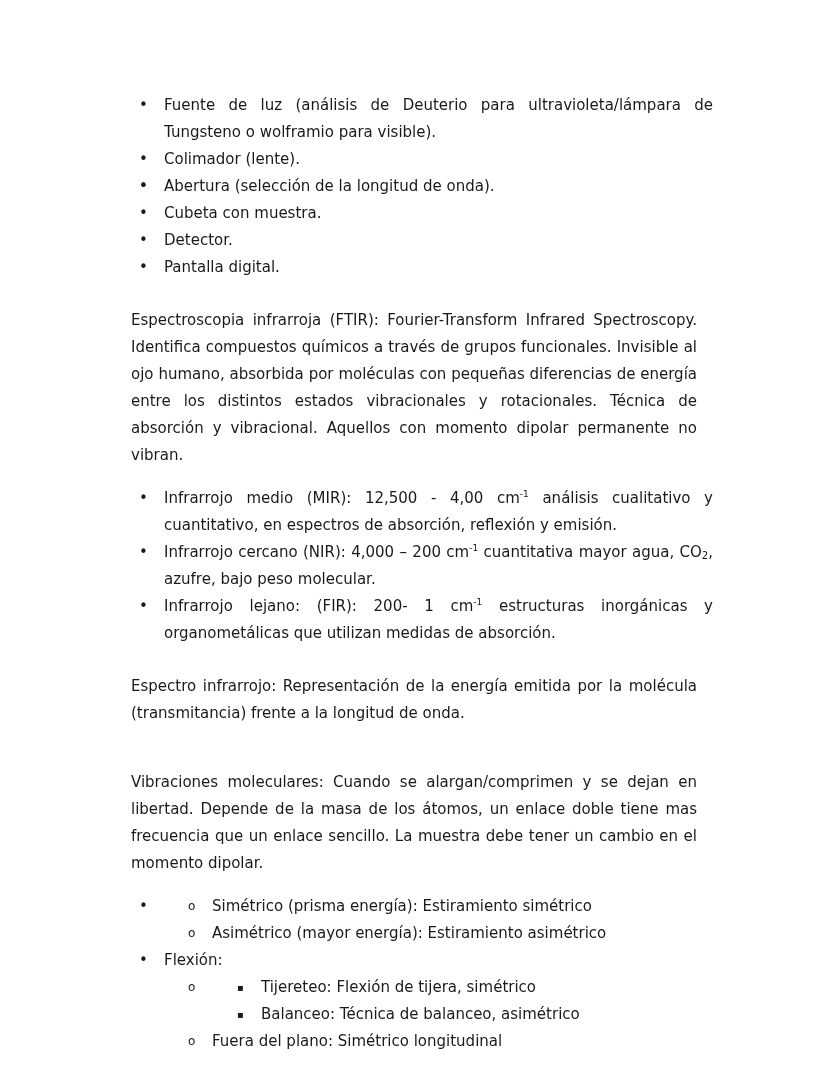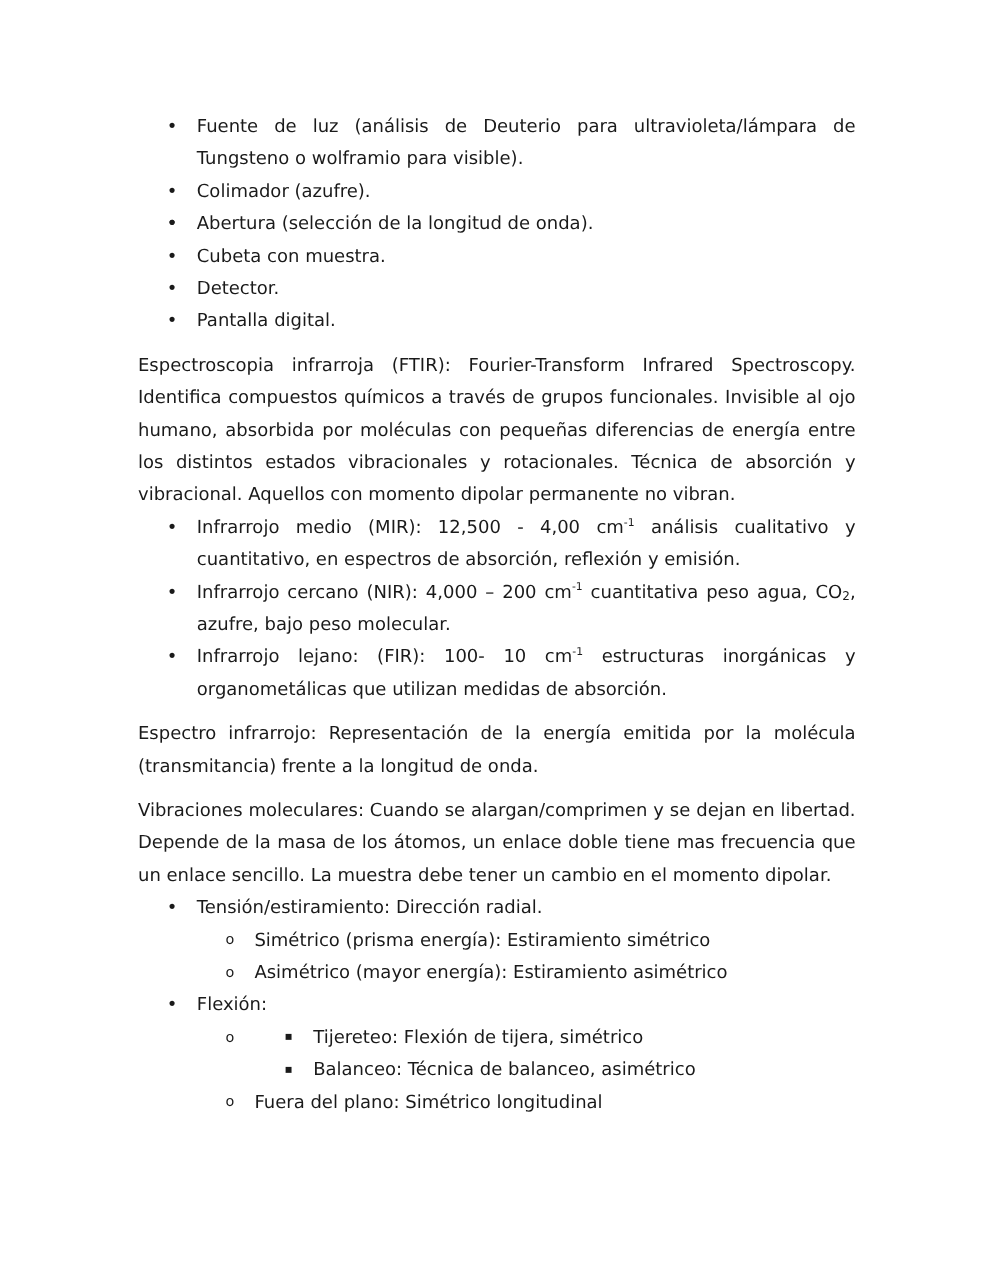--- a/index.html
+++ b/index.html
@@ -1,66 +1,66 @@
 <!DOCTYPE html>
 <html><head>
 <meta charset="utf-8">
 <style>
   html, body { margin: 0; padding: 0; background: #ffffff; }
   body { width: 828px; height: 1071px; position: relative; overflow: hidden;
          font-family: "DejaVu Sans", sans-serif; color: #1a1a1a; font-size: 15px; }
   .page { position: absolute; left: 115px; top: 92px; width: 598px; }
-  p { margin: 0; line-height: 27px; text-align: justify; }
+  p { margin: 16px; line-height: 27px; text-align: justify; }
   ul { margin: 0; padding: 0; list-style: none; }
   li { position: relative; line-height: 27px; text-align: justify; }
   .l1 { padding-left: 49px; }
   .l1 > .mk { position: absolute; left: 24px; top: 0; }
   .l2 { padding-left: 97px; }
   .l2 > .mk { position: absolute; left: 73px; top: 0; font-size: 12px; }
   .l3 { padding-left: 146px; }
   .l3 > .mk { position: absolute; left: 122px; top: 0; font-size: 10px; }
   .gap { height: 10px; }
   sup { font-size: 9px; line-height: 0; vertical-align: 6px; }
   sub { font-size: 10px; line-height: 0; vertical-align: -2px; }
 </style>
 </head>
 <body>
 
 <div class="page">
 
   <ul>
     <li class="l1"><span class="mk">•</span><span>Fuente de luz (análisis de Deuterio para ultravioleta/lámpara de Tungsteno o wolframio para visible).</span></li>
-    <li class="l1"><span class="mk">•</span><span>Colimador (azufre).</span></li>
+    <li class="l1"><span class="mk">•</span><span>Colimador (lente).</span></li>
     <li class="l1"><span class="mk">•</span></li>
     <li class="l1"><span class="mk">•</span><span>Abertura (selección de la longitud de onda).</span></li>
     <li class="l1"><span class="mk">•</span><span>Cubeta con muestra.</span></li>
     <li class="l1"><span class="mk">•</span><span>Detector.</span></li>
     <li class="l1"><span class="mk">•</span><span>Pantalla digital.</span></li>
   </ul>
 
   <div class="gap"></div>
 
   <p>Espectroscopia infrarroja (FTIR): Fourier-Transform Infrared Spectroscopy. Identifica compuestos químicos a través de grupos funcionales. Invisible al ojo humano, absorbida por moléculas con pequeñas diferencias de energía entre los distintos estados vibracionales y rotacionales. Técnica de absorción y vibracional. Aquellos con momento dipolar permanente no vibran.</p>
 
   <ul>
     <li class="l1"><span class="mk">•</span><span>Infrarrojo medio (MIR): 12,500 - 4,00 cm</span><sup>-1</sup><span> análisis cualitativo y cuantitativo, en espectros de absorción, reflexión y emisión.</span></li>
-    <li class="l1"><span class="mk">•</span><span>Infrarrojo cercano (NIR): 4,000 – 200 cm</span><sup>-1</sup><span> cuantitativa peso agua, CO</span><sub>2</sub><span>, azufre, bajo peso molecular.</span></li>
-    <li class="l1"><span class="mk">•</span><span>Infrarrojo lejano: (FIR): 100- 10 cm</span><sup>-1</sup><span> estructuras inorgánicas y organometálicas que utilizan medidas de absorción.</span></li>
+    <li class="l1"><span class="mk">•</span><span>Infrarrojo cercano (NIR): 4,000 – 200 cm</span><sup>-1</sup><span> cuantitativa mayor agua, CO</span><sub>2</sub><span>, azufre, bajo peso molecular.</span></li>
+    <li class="l1"><span class="mk">•</span><span>Infrarrojo lejano: (FIR): 200- 1 cm</span><sup>-1</sup><span> estructuras inorgánicas y organometálicas que utilizan medidas de absorción.</span></li>
   </ul>
 
   <div class="gap"></div>
 
   <p>Espectro infrarrojo: Representación de la energía emitida por la molécula (transmitancia) frente a la longitud de onda.</p>
 
   <div class="gap"></div>
 
   <p>Vibraciones moleculares: Cuando se alargan/comprimen y se dejan en libertad. Depende de la masa de los átomos, un enlace doble tiene mas frecuencia que un enlace sencillo. La muestra debe tener un cambio en el momento dipolar.</p>
 
   <ul>
-    <li class="l1"><span class="mk">•</span><span>Tensión/estiramiento: Dirección radial.</span></li>
+    <li class="l1"><span class="mk">•</span></li>
     <li class="l2"><span class="mk">o</span><span>Simétrico (prisma energía): Estiramiento simétrico</span></li>
     <li class="l2"><span class="mk">o</span><span>Asimétrico (mayor energía): Estiramiento asimétrico</span></li>
     <li class="l1"><span class="mk">•</span><span>Flexión:</span></li>
     <li class="l2"><span class="mk">o</span></li>
     <li class="l3"><span class="mk">▪</span><span>Tijereteo: Flexión de tijera, simétrico</span></li>
     <li class="l3"><span class="mk">▪</span><span>Balanceo: Técnica de balanceo, asimétrico</span></li>
     <li class="l2"><span class="mk">o</span><span>Fuera del plano: Simétrico longitudinal</span></li>
   </ul>
 
 </div>

